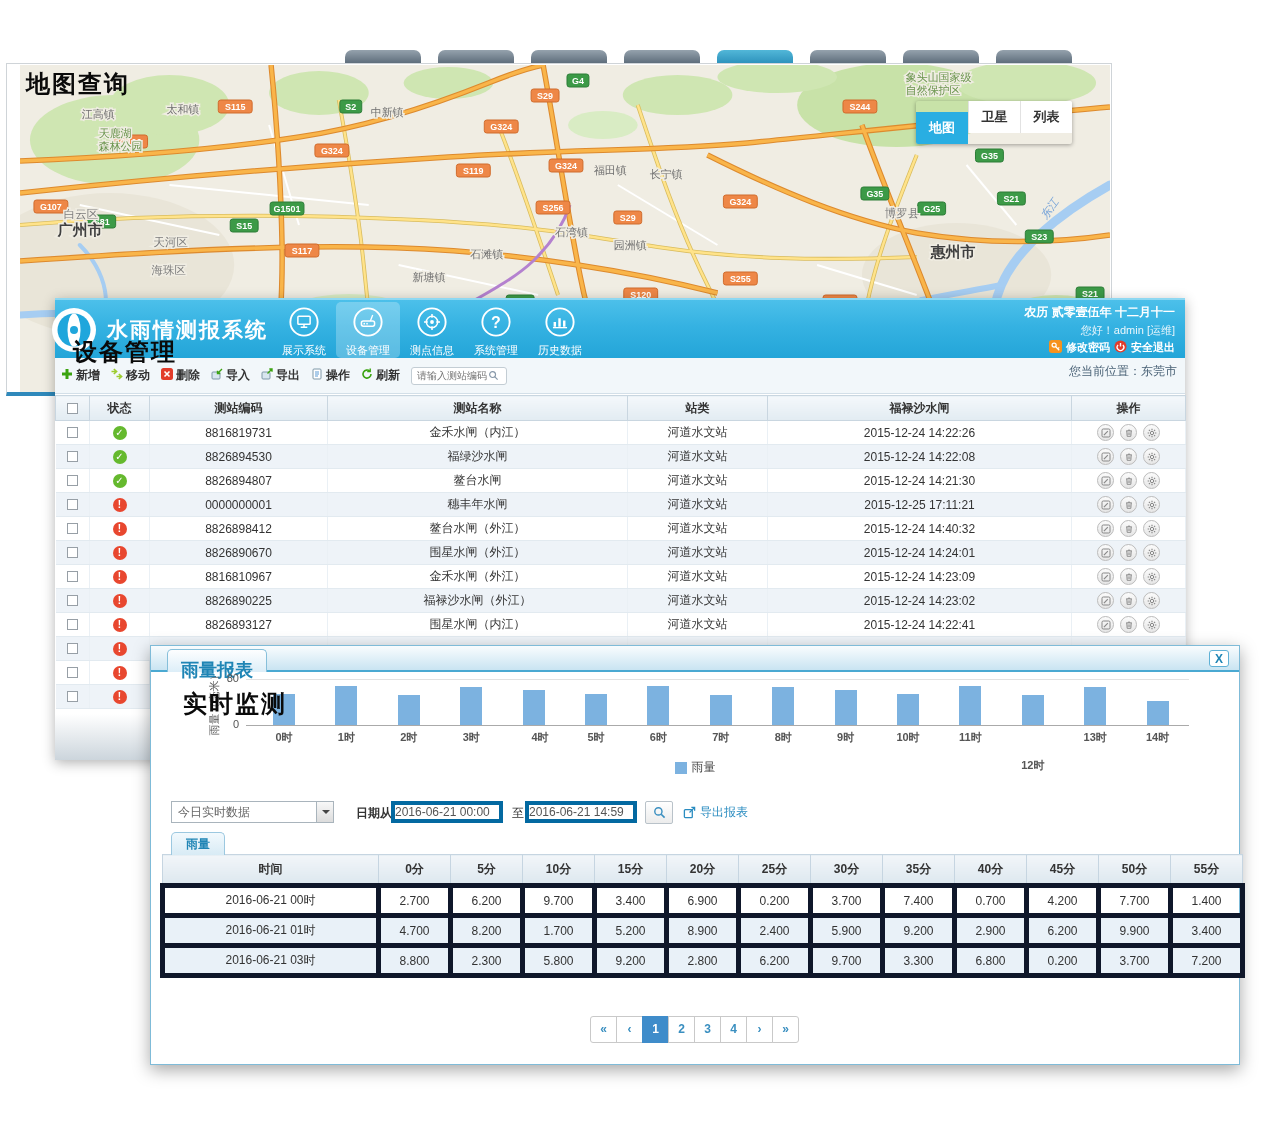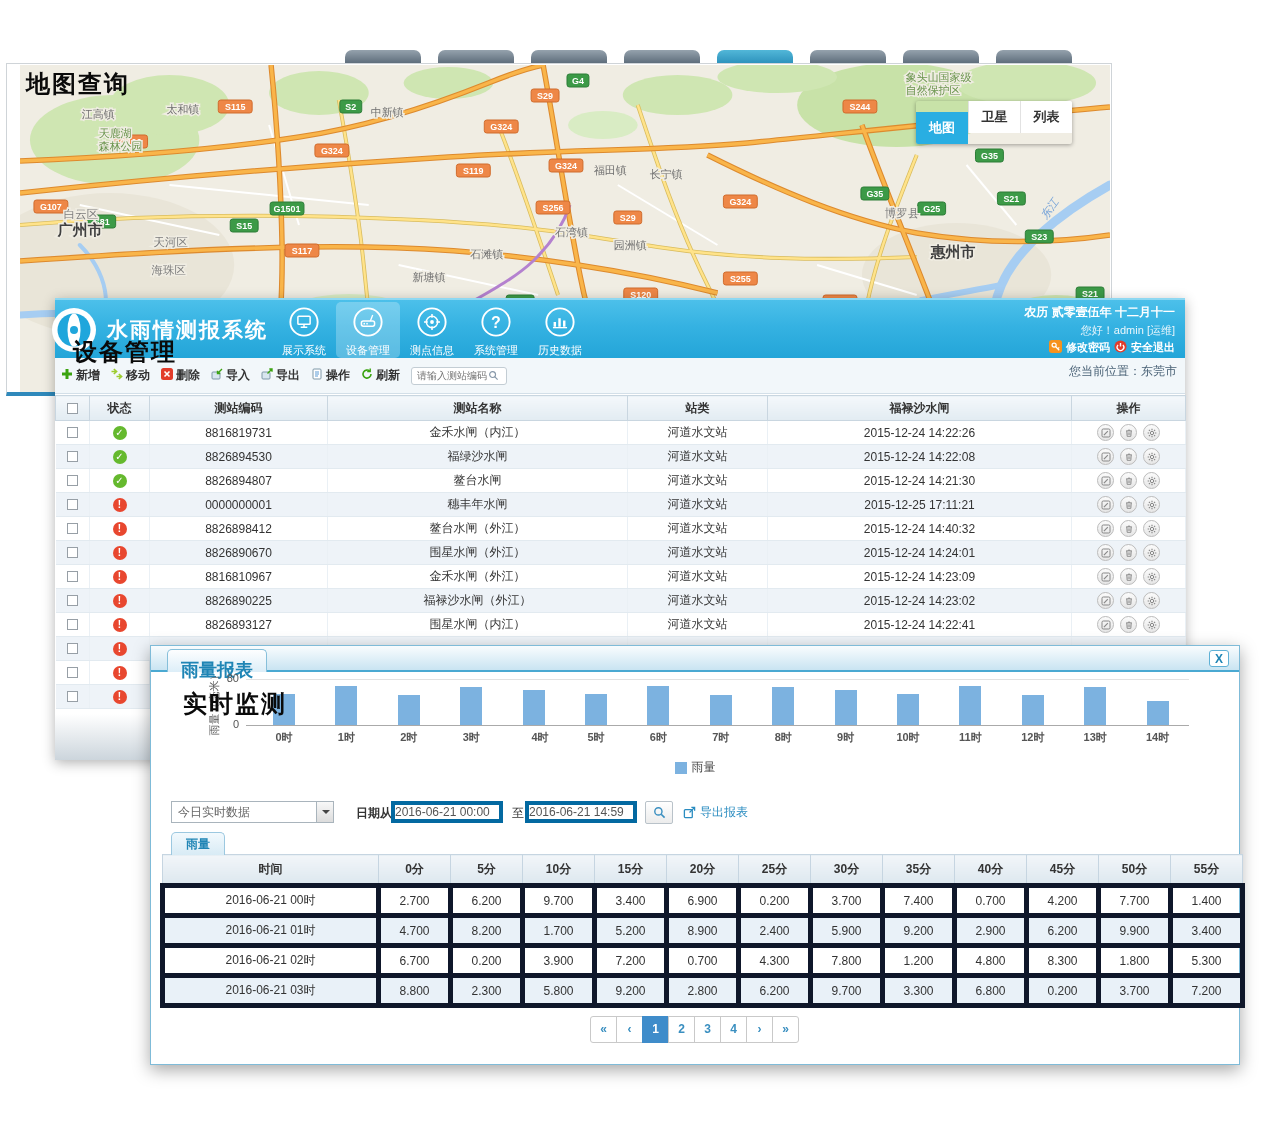--- a/index.html
+++ b/index.html
@@ -833,21 +833,21 @@
         <div class="bar-xlabel" style="left: 547.8px;">7时</div>
         <div class="bar" style="left: 621.2px; top: 41px; height: 38px; background: rgb(124, 178, 224);"></div>
         <div class="bar-xlabel" style="left: 610.2px;">8时</div>
         <div class="bar" style="left: 683.6px; top: 44px; height: 35px; background: rgb(124, 178, 224);"></div>
         <div class="bar-xlabel" style="left: 672.6px;">9时</div>
         <div class="bar" style="left: 746px; top: 48px; height: 31px; background: rgb(124, 178, 224);"></div>
         <div class="bar-xlabel" style="left: 735px;">10时</div>
         <div class="bar" style="left: 808.4px; top: 40px; height: 39px; background: rgb(124, 178, 224);"></div>
         <div class="bar-xlabel" style="left: 797.4px;">11时</div>
         <div class="bar" style="left: 870.8px; top: 49px; height: 30px; background: rgb(124, 178, 224);"></div>
-        <div class="bar-xlabel" style="left: 859.8px;">12时</div>
+        <div class="bar-xlabel" style="left: 859.8px; margin-top: 28px;">12时</div>
         <div class="bar" style="left: 933.2px; top: 41px; height: 38px; background: rgb(124, 178, 224);"></div>
         <div class="bar-xlabel" style="left: 922.2px;">13时</div>
         <div class="bar" style="left: 995.6px; top: 55px; height: 24px; background: rgb(124, 178, 224);"></div>
         <div class="bar-xlabel" style="left: 984.6px;">14时</div>
       </div>
 
     <div id="legend">
       <span id="legend-swatch"></span>
       <span class="lg">雨量</span>
     </div>
@@ -934,35 +934,20 @@
             <td>5.200</td>
             <td>8.900</td>
             <td>2.400</td>
             <td>5.900</td>
             <td>9.200</td>
             <td>2.900</td>
             <td>6.200</td>
             <td>9.900</td>
             <td>3.400</td>
           </tr>
-          <tr class="">
-            <td>2016-06-21 02时</td>
-            <td>6.700</td>
-            <td>0.200</td>
-            <td>3.900</td>
-            <td>7.200</td>
-            <td>0.700</td>
-            <td>4.300</td>
-            <td>7.800</td>
-            <td>1.200</td>
-            <td>4.800</td>
-            <td>8.300</td>
-            <td>1.800</td>
-            <td>5.300</td>
-          </tr>
           <tr class="alt">
             <td>2016-06-21 03时</td>
             <td>8.800</td>
             <td>2.300</td>
             <td>5.800</td>
             <td>9.200</td>
             <td>2.800</td>
             <td>6.200</td>
             <td>9.700</td>
             <td>3.300</td>

